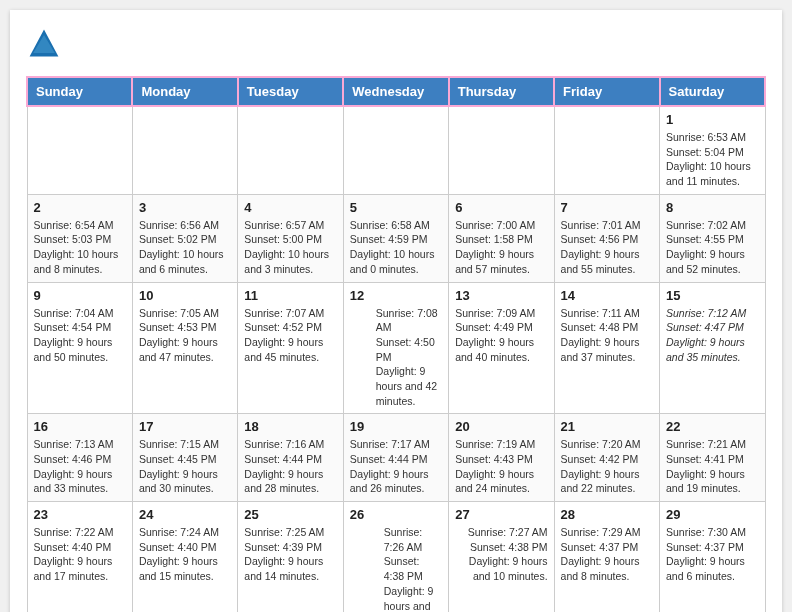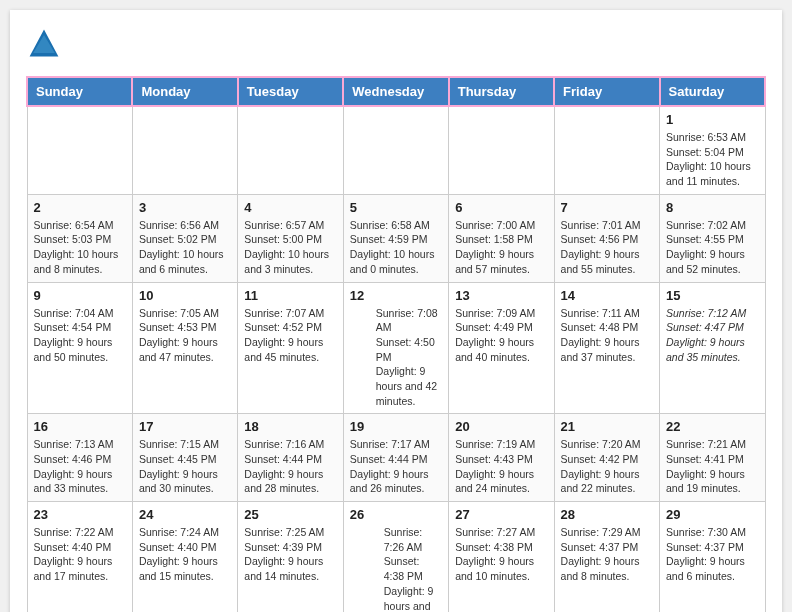--- a/index.html
+++ b/index.html
@@ -303,21 +303,21 @@
 Daylight: 9 hours and 14 minutes.</div>
           </td>
           <td>
             <span class="day-number">26</span>
             <div class="day-info" style="white-space: pre-line; margin-left: 34px;">Sunrise: 7:26 AM
 Sunset: 4:38 PM
 Daylight: 9 hours and 12 minutes.</div>
           </td>
           <td>
             <span class="day-number">27</span>
-            <div class="day-info" style="white-space: pre-line;">Sunrise: 7:27 AM
+            <div class="day-info" style="white-space: pre-line; text-align: right;">Sunrise: 7:27 AM
 Sunset: 4:38 PM
 Daylight: 9 hours and 10 minutes.</div>
           </td>
           <td>
             <span class="day-number">28</span>
             <div class="day-info" style="white-space: pre-line;">Sunrise: 7:29 AM
 Sunset: 4:37 PM
 Daylight: 9 hours and 8 minutes.</div>
           </td>
           <td>

